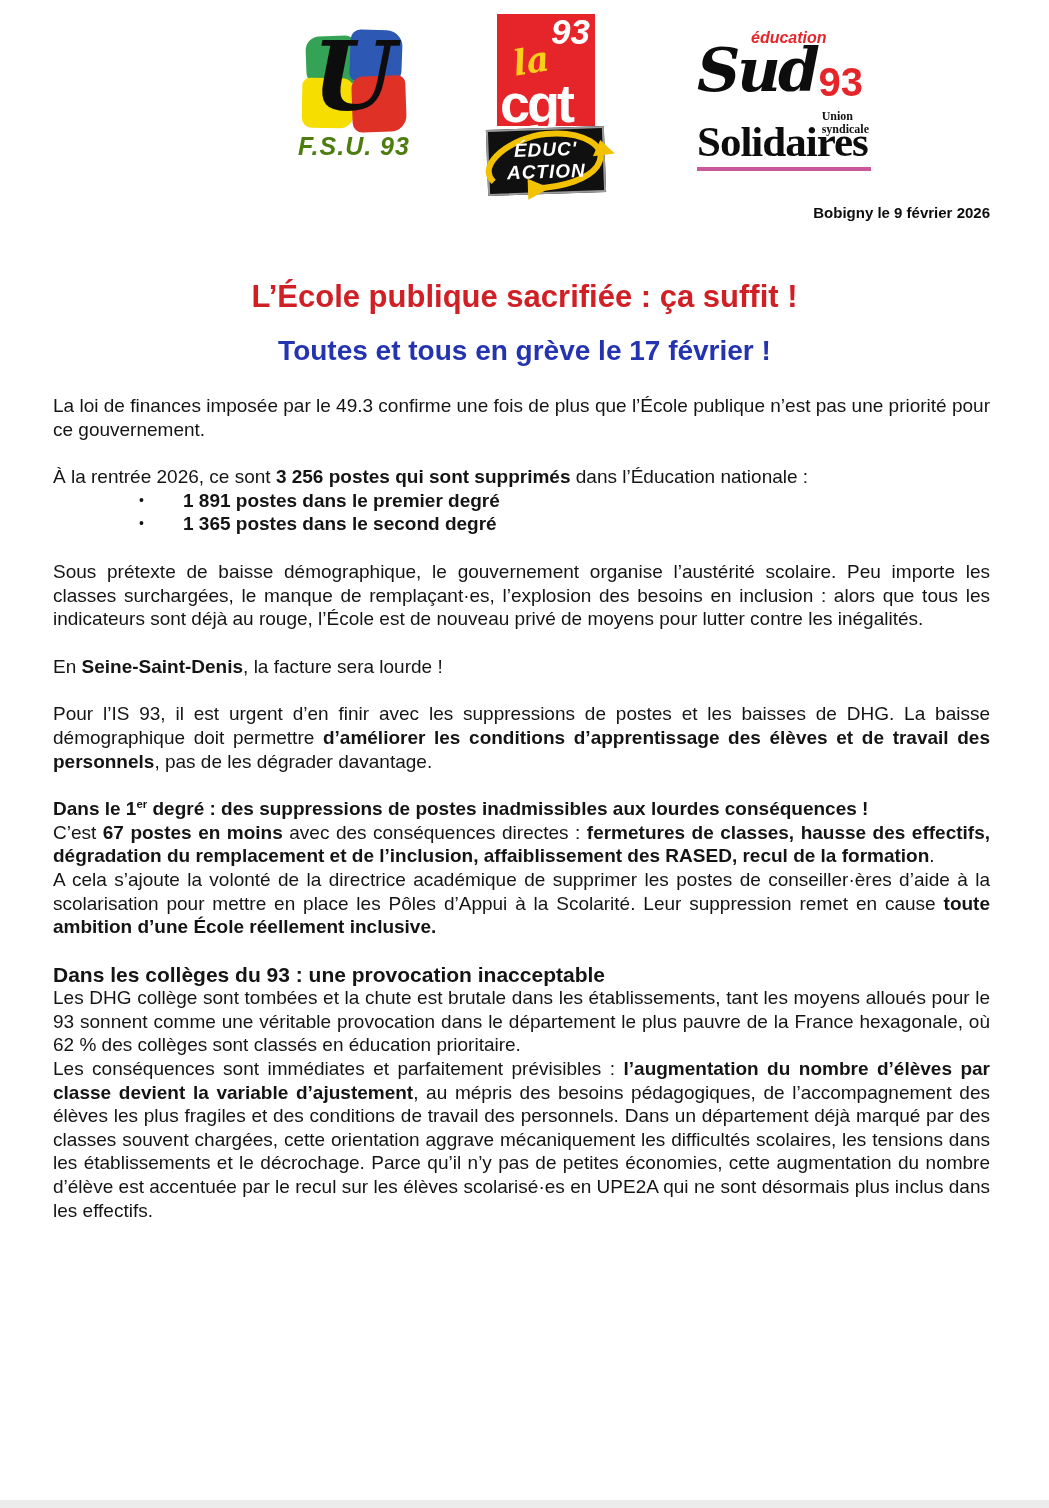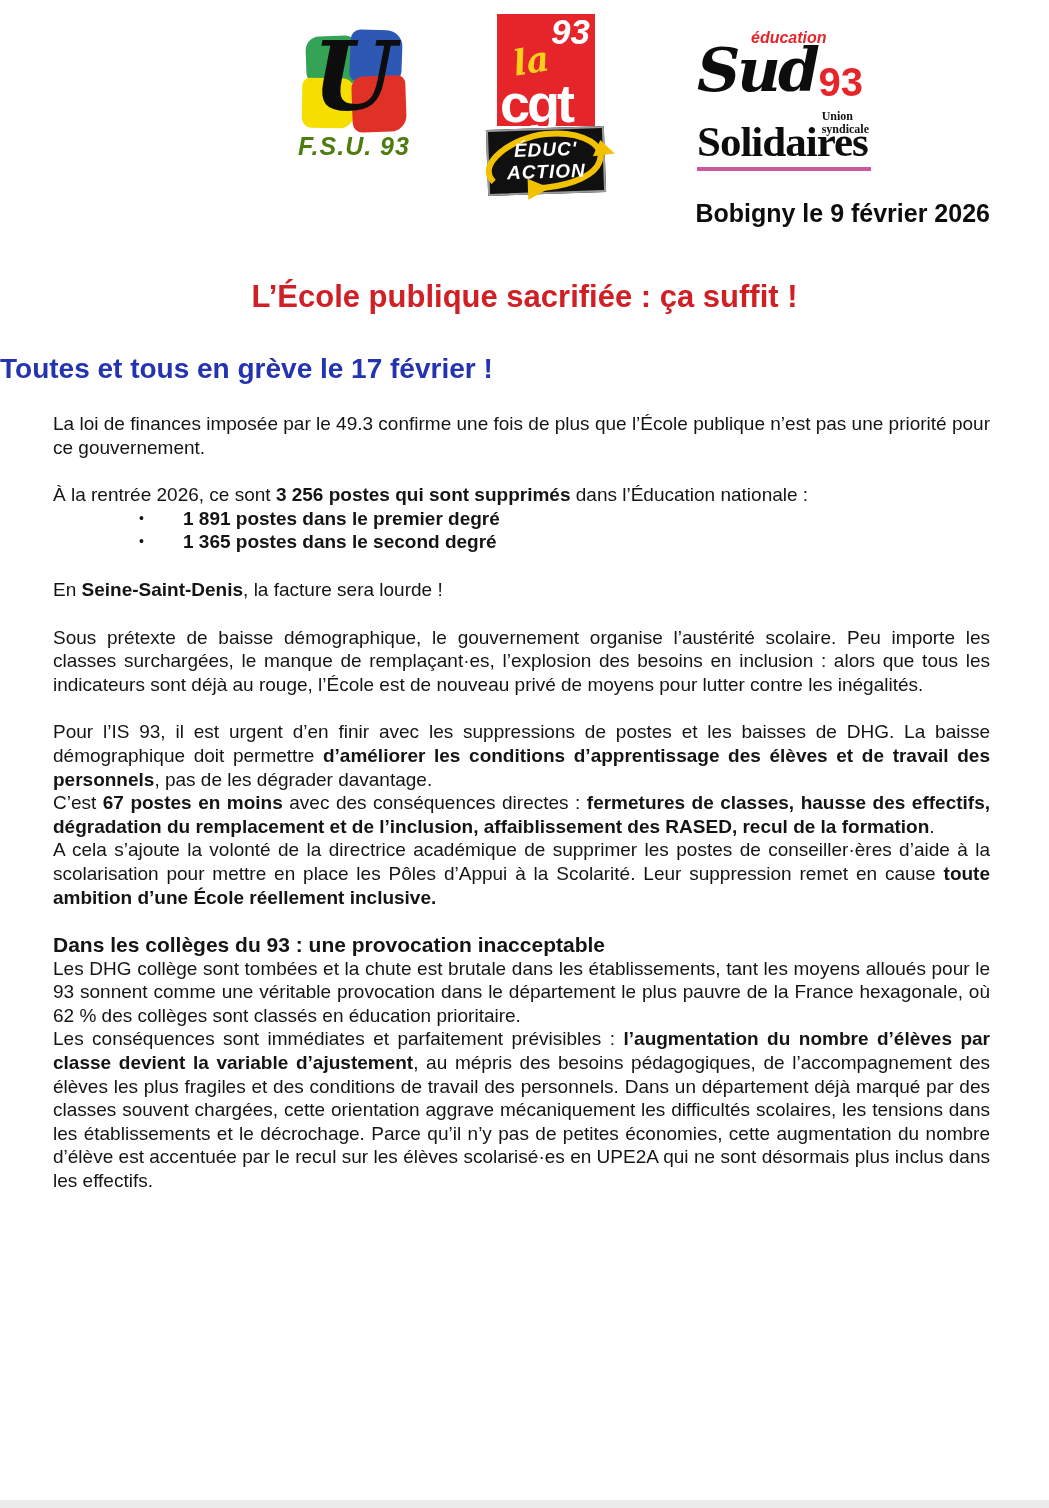--- a/index.html
+++ b/index.html
@@ -40,23 +40,23 @@
   .sud-name{position:absolute;left:0;top:-6px;font-family:"DejaVu Serif","Liberation Serif",serif;
             font-weight:bold;font-style:italic;font-size:60px;line-height:1;letter-spacing:-3px;color:#0d0d0d;}
   .sud-93{position:absolute;right:8px;top:16px;color:#e6252b;font-weight:bold;font-size:40px;line-height:1;}
   .sud-union{position:absolute;right:2px;top:64px;font-family:"Liberation Serif","DejaVu Serif",serif;
              font-weight:bold;font-size:12px;line-height:1.05;color:#111;}
   .sud-solidaires{margin-top:12px;font-family:"Liberation Serif","DejaVu Serif",serif;font-weight:bold;
                   font-size:43px;line-height:1;letter-spacing:-1px;color:#0d0d0d;}
   .sud-underline{height:4px;background:#c9599b;margin-top:4px;width:100%;}
 
   
-  .date-line{margin:8px 59px 0 0;text-align:right;font-weight:bold;font-size:25px;line-height:26px;color:#0d0d0d;}
+  .date-line{margin:8px 59px 0 0;text-align:right;font-weight:bold;font-size:15px;line-height:26px;color:#0d0d0d;}
   .main-title{margin:52px 0 0 0;text-align:center;font-weight:bold;font-size:31px;line-height:38px;color:#d02026;}
-  .sub-title{margin:36px 0 0 0;text-align:left;font-weight:bold;font-size:28px;line-height:34px;color:#2433b0;}
+  .sub-title{margin:18px 0 0 0;text-align:center;font-weight:bold;font-size:28px;line-height:34px;color:#2433b0;}
 
   
   .doc-body{margin:26px 59px 0 53px;font-size:19px;line-height:23.6px;color:#141414;}
   .para{margin:0;text-align:justify;}
   .para.gap{margin-top:24px;}
   .para.h2{font-size:21px;text-align:left;}
   .b{font-weight:bold;}
   .i{font-style:italic;}
   sup.sup{font-size:0.6em;line-height:0;}
   .bullet-row{display:flex;margin-left:86px;}
@@ -120,23 +120,24 @@
     <p class="para"><span>La loi de finances imposée par le 49.3 confirme une fois de plus que l’École publique n’est pas une priorité pour ce gouvernement.</span></p>
     <p class="para gap"><span>À la rentrée 2026, ce sont </span><span class="b">3 256 postes qui sont supprimés</span><span> dans l’Éducation nationale :</span></p>
     <div class="bullet-row">
       <span class="bullet-dot">•</span>
       <span class="bullet-text"><span class="b">1 891 postes dans le premier degré</span></span>
     </div>
     <div class="bullet-row">
       <span class="bullet-dot">•</span>
       <span class="bullet-text"><span class="b">1 365 postes dans le second degré</span></span>
     </div>
+    <p class="para gap"><span>Sous prétexte de baisse démographique, le gouvernement organise l’austérité scolaire. Peu importe les classes surchargées, le manque de remplaçant·es, l’explosion des besoins en inclusion : alors que tous les indicateurs sont déjà au rouge, l’École est de nouveau privé de moyens pour lutter contre les inégalités.</span></p>
     <p class="para gap"><span>En </span><span class="b">Seine-Saint-Denis</span><span>, la facture sera lourde !</span></p>
-    <p class="para gap"><span>Sous prétexte de baisse démographique, le gouvernement organise l’austérité scolaire. Peu importe les classes surchargées, le manque de remplaçant·es, l’explosion des besoins en inclusion : alors que tous les indicateurs sont déjà au rouge, l’École est de nouveau privé de moyens pour lutter contre les inégalités.</span></p>
     <p class="para gap"><span>Pour l’IS 93, il est urgent d’en finir avec les suppressions de postes et les baisses de DHG. La baisse démographique doit permettre </span><span class="b">d’améliorer les conditions d’apprentissage des élèves et de travail des personnels</span><span>, pas de les dégrader davantage.</span></p>
+    <p class="para h1 gap"><span class="b">Dans le 1</span><sup class="sup b">er</sup><span class="b"> degré : des suppressions de postes inadmissibles aux lourdes conséquences !</span></p>
     <p class="para"><span>C’est </span><span class="b">67 postes en moins</span><span> avec des conséquences directes : </span><span class="b">fermetures de classes, hausse des effectifs, dégradation du remplacement et de l’inclusion, affaiblissement des RASED, recul de la formation</span><span>.</span></p>
     <p class="para"><span>A cela s’ajoute la volonté de la directrice académique de supprimer les postes de conseiller·ères d’aide à la scolarisation pour mettre en place les Pôles d’Appui à la Scolarité. Leur suppression remet en cause </span><span class="b">toute ambition d’une École réellement inclusive.</span></p>
     <p class="para h2 gap"><span class="b">Dans les collèges du 93 : une provocation inacceptable</span></p>
     <p class="para"><span>Les DHG collège sont tombées et la chute est brutale dans les établissements, tant les moyens alloués pour le 93 sonnent comme une véritable provocation dans le département le plus pauvre de la France hexagonale, où 62 % des collèges sont classés en éducation prioritaire.</span></p>
     <p class="para"><span>Les conséquences sont immédiates et parfaitement prévisibles : </span><span class="b">l’augmentation du nombre d’élèves par classe devient la variable d’ajustement</span><span>, au mépris des besoins pédagogiques, de l’accompagnement des élèves les plus fragiles et des conditions de travail des personnels. Dans un département déjà marqué par des classes souvent chargées, cette orientation aggrave mécaniquement les difficultés scolaires, les tensions dans les établissements et le décrochage. Parce qu’il n’y pas de petites économies, cette augmentation du nombre d’élève est accentuée par le recul sur les élèves scolarisé·es en UPE2A qui ne sont désormais plus inclus dans les effectifs.</span></p>
   </main>
 
 <div class="bottom-edge"></div>
 
 </body></html>

